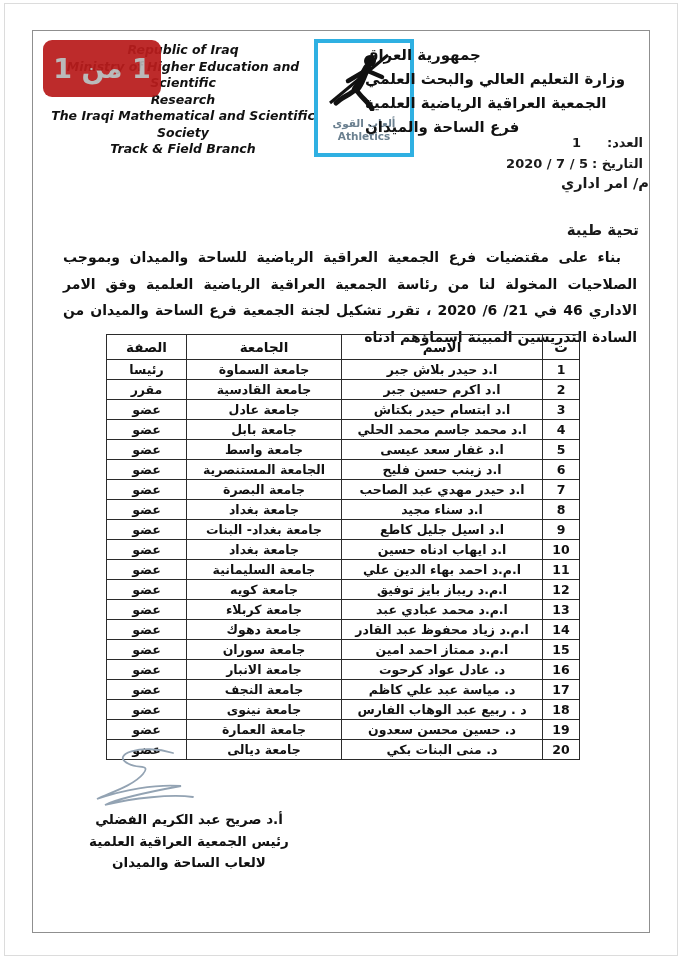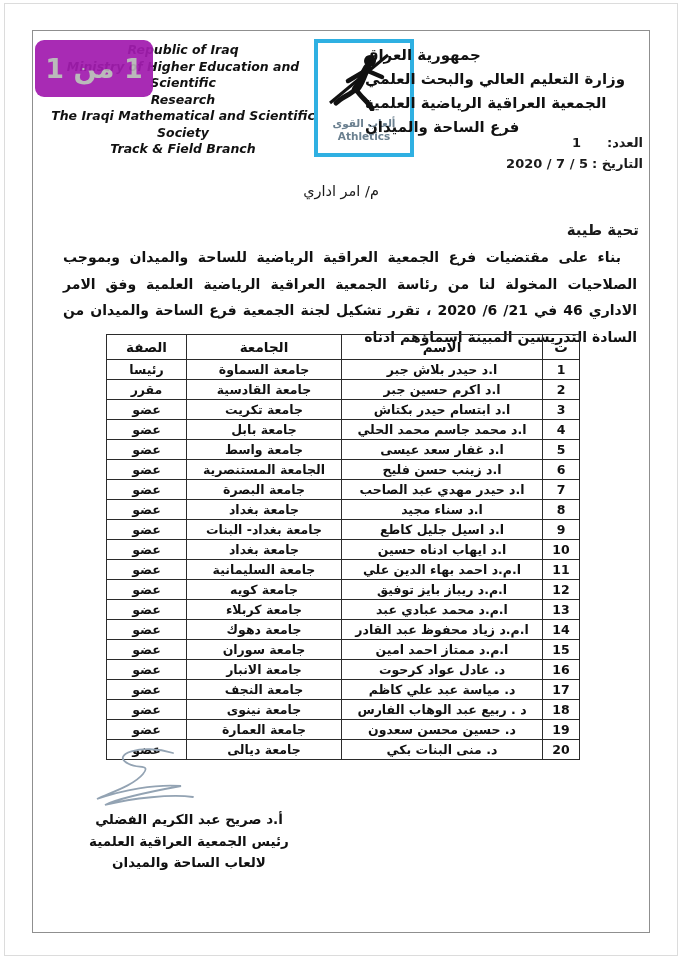--- a/index.html
+++ b/index.html
@@ -17,22 +17,22 @@
     background:#ffffff;border:1px solid #8f8f8f;box-sizing:border-box;
   }
   .page > *{position:absolute;}
 
   .header-en{
     left:4px;top:11px;width:292px;text-align:center;
     font-weight:bold;font-style:italic;font-size:12.5px;line-height:16.5px;
     color:#111;
   }
   .watermark{
-    left:2px;top:9px;width:118px;height:57px;border-radius:9px;
-    background:#a21caf;opacity:.93;
+    left:10px;top:9px;width:118px;height:57px;border-radius:9px;
+    background:#b91c1c;opacity:.93;
     display:flex;align-items:center;justify-content:center;
     direction:rtl;font-size:27px;font-weight:bold;color:#b5b5b5;
   }
   .logo{
     left:281px;top:8px;width:100px;height:118px;box-sizing:border-box;
     border:4px solid #2fb0e2;background:#fff;
     display:flex;flex-direction:column;align-items:center;justify-content:flex-start;
     padding-top:8px;
   }
   .logo .ar-label{font-size:10.5px;font-weight:bold;color:#6b8090;direction:rtl;margin-top:2px;}
@@ -43,22 +43,22 @@
     font-weight:bold;font-size:15px;line-height:24px;color:#111;
   }
   .meta{
     right:6px;top:104px;width:150px;direction:rtl;font-weight:bold;font-size:13px;
   }
   .meta .row{display:flex;align-items:baseline;height:21px;}
   .meta .row .lbl{white-space:nowrap;}
   .meta .row.num .val{margin-right:26px;}
   .meta .row.date .val{margin-right:4px;}
 
-  .subject{left:0;top:152px;width:100%;text-align:center;direction:rtl;
-    font-weight:normal;font-size:14.5px;}
+  .subject{left:0;top:144px;width:100%;text-align:right;direction:rtl;
+    font-weight:bold;font-size:14.5px;}
   .greeting{right:10px;top:190px;direction:rtl;font-weight:bold;font-size:15px;}
   .body-par{
     right:12px;top:213px;width:574px;direction:rtl;text-align:justify;
     font-weight:bold;font-size:14px;line-height:26.5px;text-indent:16px;color:#111;
   }
 
   table.members{
     left:73px;top:303px;width:473px;border-collapse:collapse;direction:rtl;
     table-layout:fixed;font-weight:bold;color:#111;
   }
@@ -154,21 +154,21 @@
         </tr>
         <tr>
           <td>2</td>
           <td>ا.د اكرم حسين جبر</td>
           <td>جامعة القادسية</td>
           <td>مقرر</td>
         </tr>
         <tr>
           <td>3</td>
           <td>ا.د ابتسام حيدر بكتاش</td>
-          <td>جامعة تكريت</td>
+          <td>جامعة عادل</td>
           <td>عضو</td>
         </tr>
         <tr>
           <td>4</td>
           <td>ا.د  محمد جاسم محمد الحلي</td>
           <td>جامعة بابل</td>
           <td>عضو</td>
         </tr>
         <tr>
           <td>5</td>

